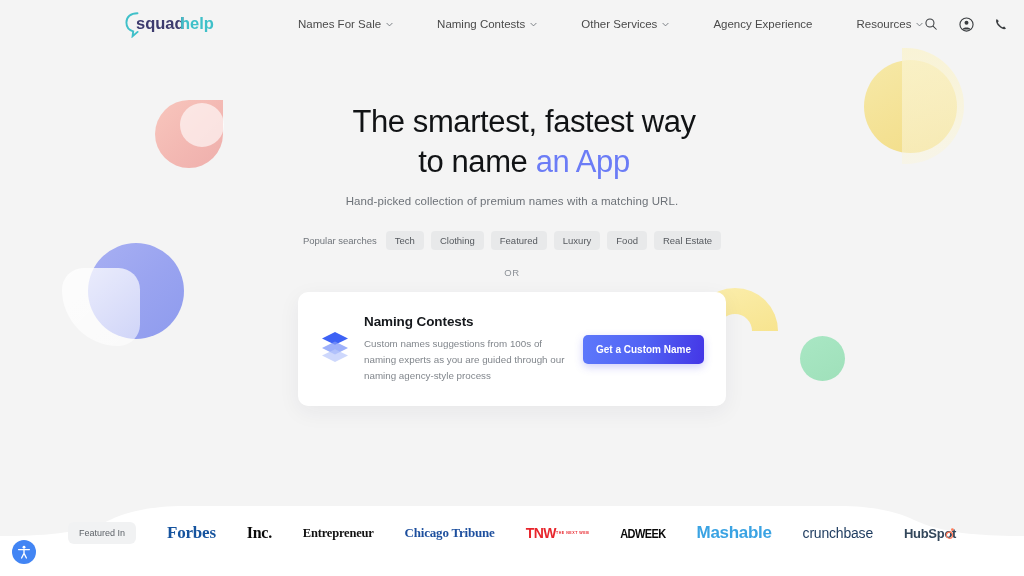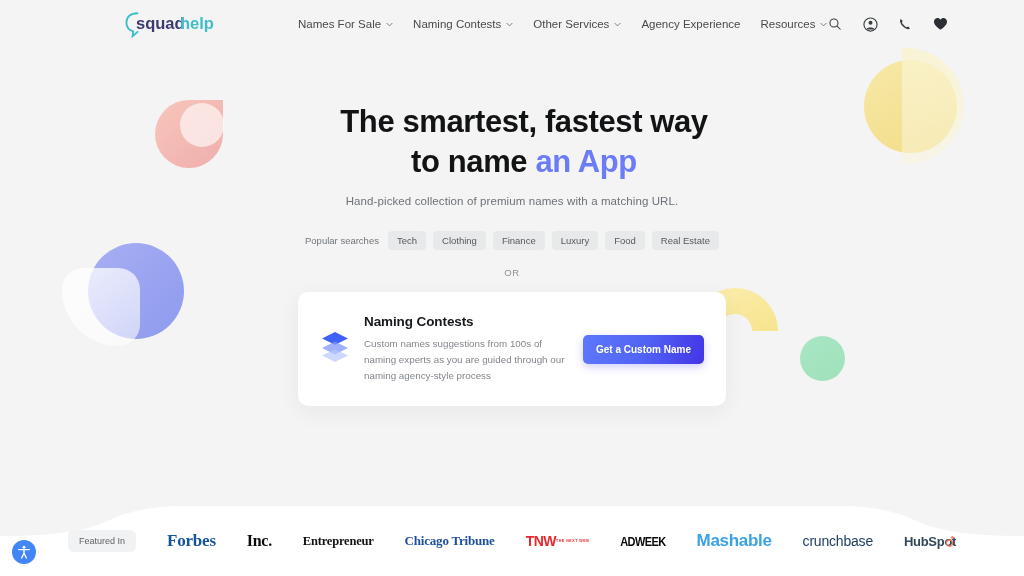--- a/index.html
+++ b/index.html
@@ -65,36 +65,36 @@
 
   
   .header {
     position: relative; z-index: 5;
     display: flex; align-items: center;
     height: 48px; padding: 0 24px;
   }
   .logo { display: flex; align-items: center; margin-left: 100px; position: relative; }
   .logo svg { display: block; }
 
-  .nav { display: flex; align-items: center; gap: 20px; margin-left: 78px; }
+  .nav { display: flex; align-items: center; gap: 44px; margin-left: 78px; }
   .nav-item {
     display: flex; align-items: center; gap: 5px;
     font-size: 11.5px; color: #4a4a4a; white-space: nowrap; cursor: pointer;
   }
   .caret { width: 7px; height: 7px; display: inline-block; }
   .caret svg { display: block; }
 
   .header-icons { display: flex; align-items: center; gap: 19px; margin-left: auto; margin-right: 104px; }
   .hicon { width: 16px; height: 16px; display: flex; align-items: center; justify-content: center; cursor: pointer; }
   .hicon svg { display: block; }
 
   
   .hero { position: relative; z-index: 3; text-align: center; padding-top: 54px; }
   .headline {
-    font-size: 31px; font-weight: 700; color: #111315;
+    font-size: 31px; font-weight: 400; color: #111315;
     line-height: 1.28; letter-spacing: -0.4px; padding-left: 24px;
   }
   .headline .accent { color: #6b7cf6; }
   .subtitle {
     margin-top: 14px; font-size: 11.5px; color: #6d7278; letter-spacing: .1px;
   }
 
   
   .search-wrap {
     margin: 26px auto 0; width: 428px; height: 42px; position: relative;
@@ -164,21 +164,21 @@
   }
 
   
   .featured {
     position: absolute; left: 0; right: 0; bottom: 0; height: 84px; z-index: 4;
   }
   .featured-bg {
     position: absolute; left: 0; right: 0; bottom: 0; height: 84px;
   }
   .featured-row {
-    position: absolute; left: 0; right: 0; bottom: 24px;
+    position: absolute; left: 0; right: 0; bottom: 32px;
     display: flex; align-items: center; justify-content: center; gap: 31px;
   }
   .featured-pill {
     font-size: 9px; color: #5e6369; background: #f1f2f3;
     padding: 6px 11px; border-radius: 6px; white-space: nowrap;
   }
   .brand { white-space: nowrap; display: flex; align-items: center; }
 
   .b-forbes { font-family: "Liberation Serif", serif; font-weight: 700; font-size: 17px; color: #15539e; letter-spacing: -.2px; }
   .b-inc { font-family: "Liberation Serif", serif; font-weight: 700; font-size: 16px; color: #0a0a0a; letter-spacing: -.3px; }
@@ -296,21 +296,21 @@
       <span>The smartest, fastest way</span><br>
       <span>to name </span><span class="accent">an App</span>
     </h1>
     <p class="subtitle">Hand-picked collection of premium names with a matching URL.</p>
 
 
     <div class="tags">
       <span class="tags-label">Popular searches</span>
       <span class="tag">Tech</span>
       <span class="tag">Clothing</span>
-      <span class="tag">Finance</span>
+      <span class="tag">Featured</span>
       <span class="tag">Luxury</span>
       <span class="tag">Food</span>
       <span class="tag">Real Estate</span>
     </div>
 
     <div class="or-text">OR</div>
 
     <div class="card">
       <span class="card-icon">
         <svg width="34" height="34" viewBox="0 0 34 34">

